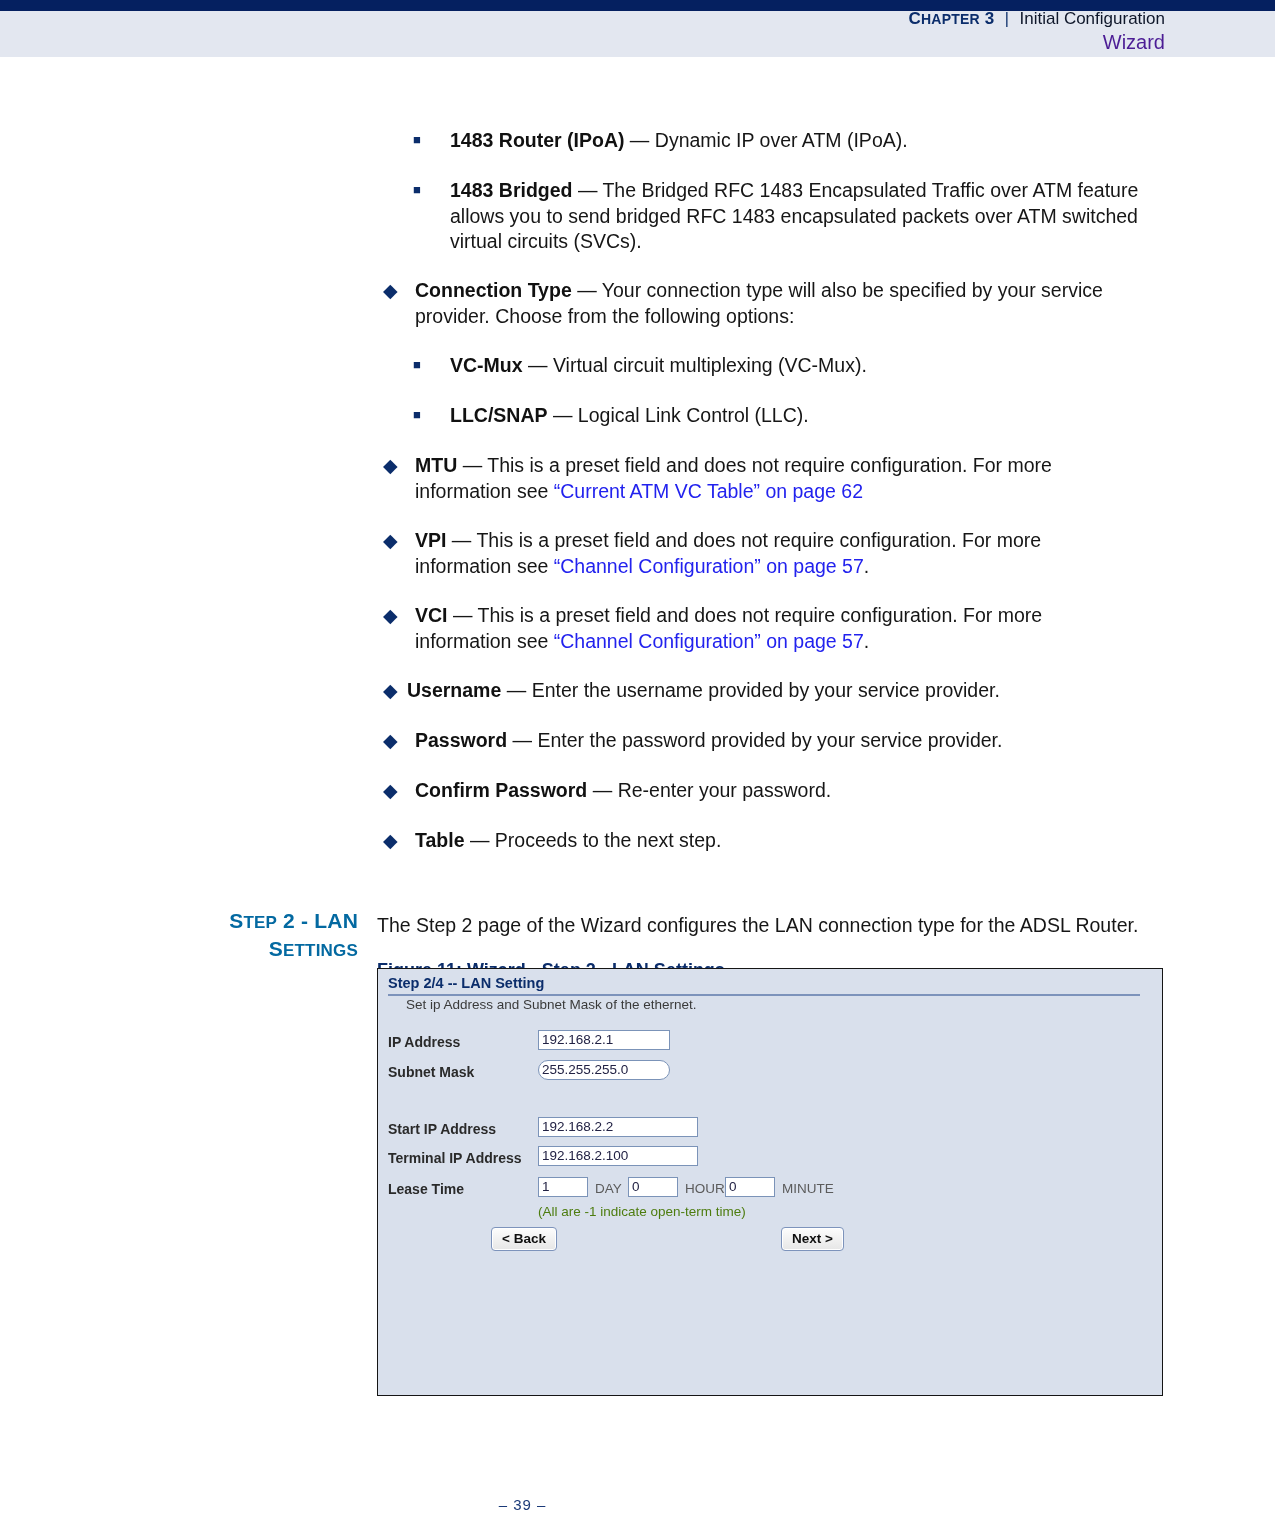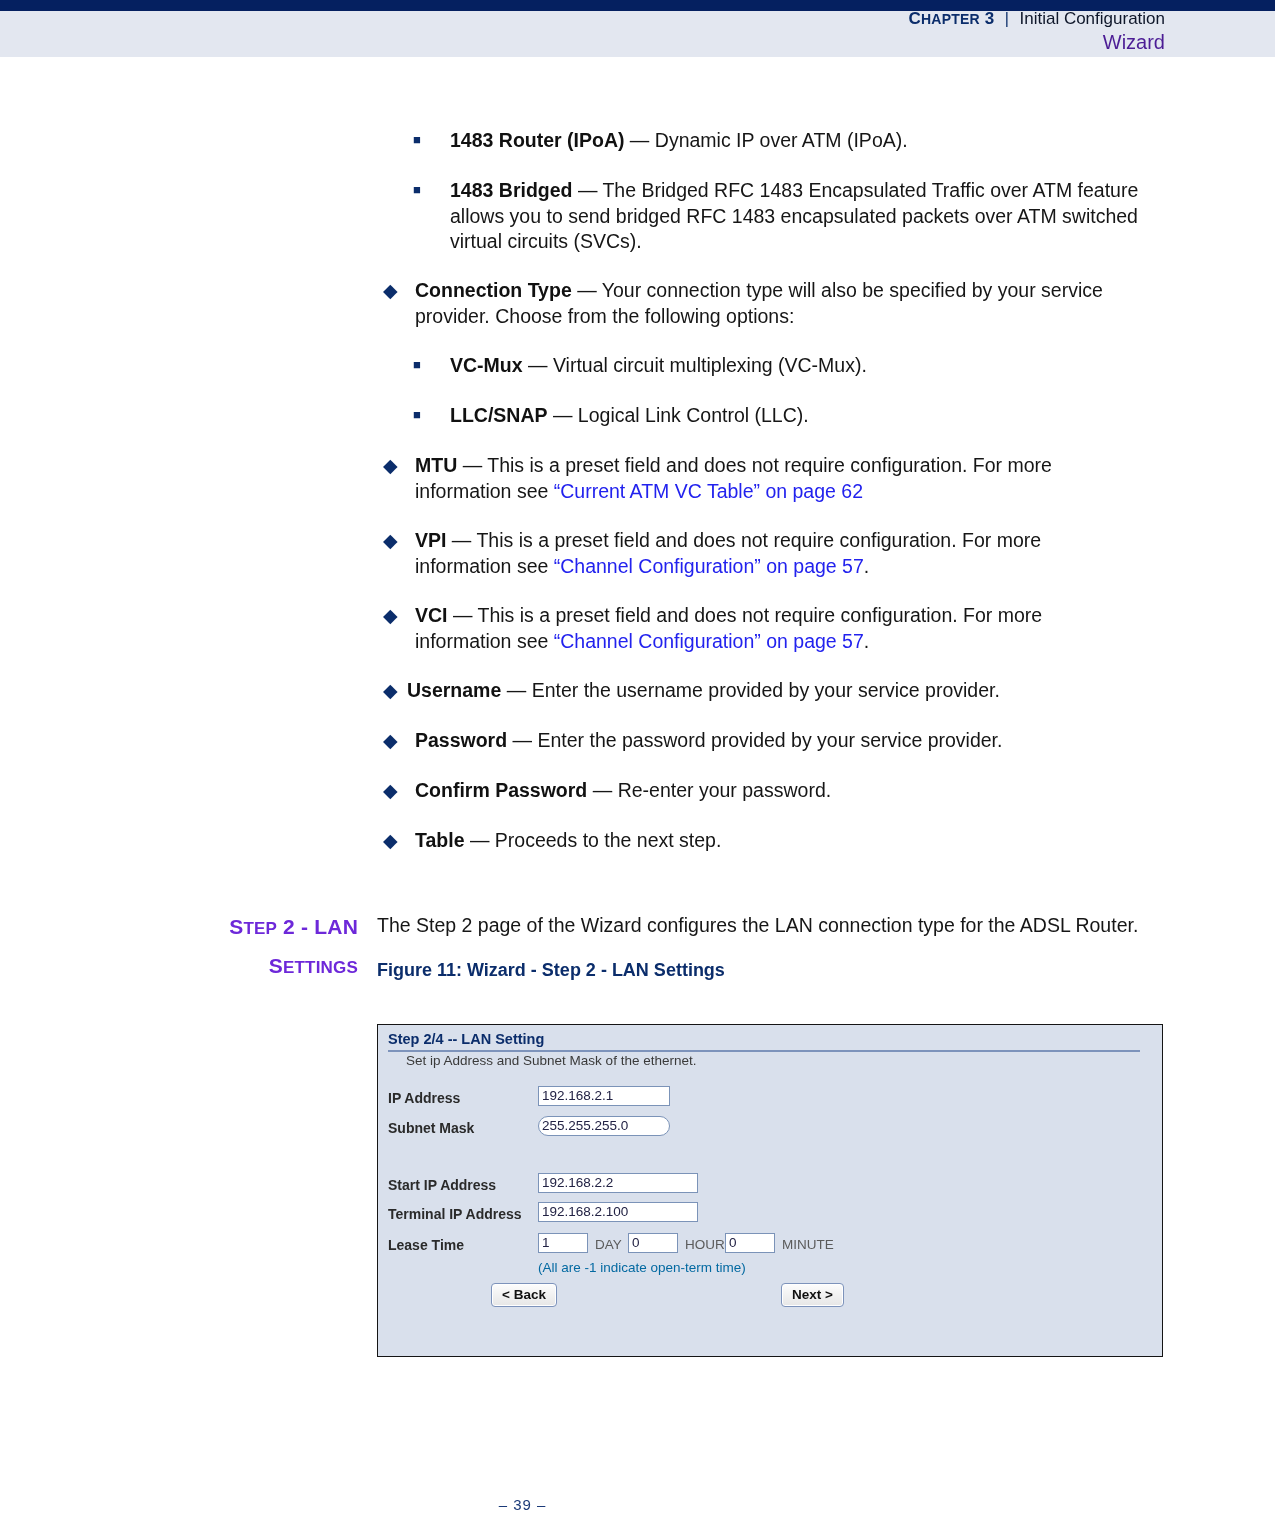--- a/index.html
+++ b/index.html
@@ -50,39 +50,39 @@
   .bullet-text {
     font-size: 19.5px; line-height: 25.5px; color: #161616;
   }
   .bullet-text b { font-weight: bold; color: #111111; }
   .lnk { color: #2222ee; }
 
   
   #step-heading {
     position: absolute; left: 120px; top: 908px; width: 238px;
     text-align: right;
-    color: #6d28d9; font-weight: bold; font-size: 21px; line-height: 37px;
+    color: #0369a1; font-weight: bold; font-size: 21px; line-height: 26px;
     letter-spacing: .2px;
   }
   #step-heading .sc { font-size: 17px; }
 
   #step-body {
     position: absolute; left: 377px; top: 912px; width: 790px;
     font-size: 19.5px; line-height: 26px; color: #161616;
   }
 
   #figure-caption {
     position: absolute; left: 377px; top: 960px;
     color: #0b2d6b; font-weight: bold; font-size: 18px;
   }
 
   
   #figure-panel {
-    position: absolute; left: 377px; top: 1024px;
-    width: 786px; height: 333px;
+    position: absolute; left: 377px; top: 968px;
+    width: 786px; height: 428px;
     background: #d9e0ec; border: 1px solid #151515;
   }
 
   #wiz-title {
     position: absolute; left: 10px; top: 6px; width: 752px;
     color: #0b2d6b; font-weight: bold; font-size: 14.5px;
     padding-bottom: 3px; border-bottom: 2px solid #7d93bb;
   }
   #wiz-subtitle {
     position: absolute; left: 28px; top: 28px;
@@ -97,21 +97,21 @@
     position: absolute; background: #ffffff;
     border: 1px solid #7b93b8;
     font-family: "Liberation Sans", sans-serif;
     font-size: 13.5px; color: #222244;
     padding: 1px 3px; line-height: 16px;
   }
   .wiz-unit {
     position: absolute; color: #5b5b5b; font-size: 13.5px; white-space: nowrap;
   }
   .wiz-note {
-    position: absolute; color: #0369a1; font-size: 13.5px; white-space: nowrap;
+    position: absolute; color: #4d7c0f; font-size: 13.5px; white-space: nowrap;
   }
 
   .wiz-btn {
     position: absolute;
     background: linear-gradient(#fdfdfd, #e6e6e6);
     border: 1px solid #7d93bb; border-radius: 4px;
     box-shadow: inset 0 0 0 1px #ffffff;
     font-family: "Liberation Sans", sans-serif;
     font-weight: bold; font-size: 13.5px; color: #101010;
     padding: 3px 10px 4px; white-space: nowrap;

